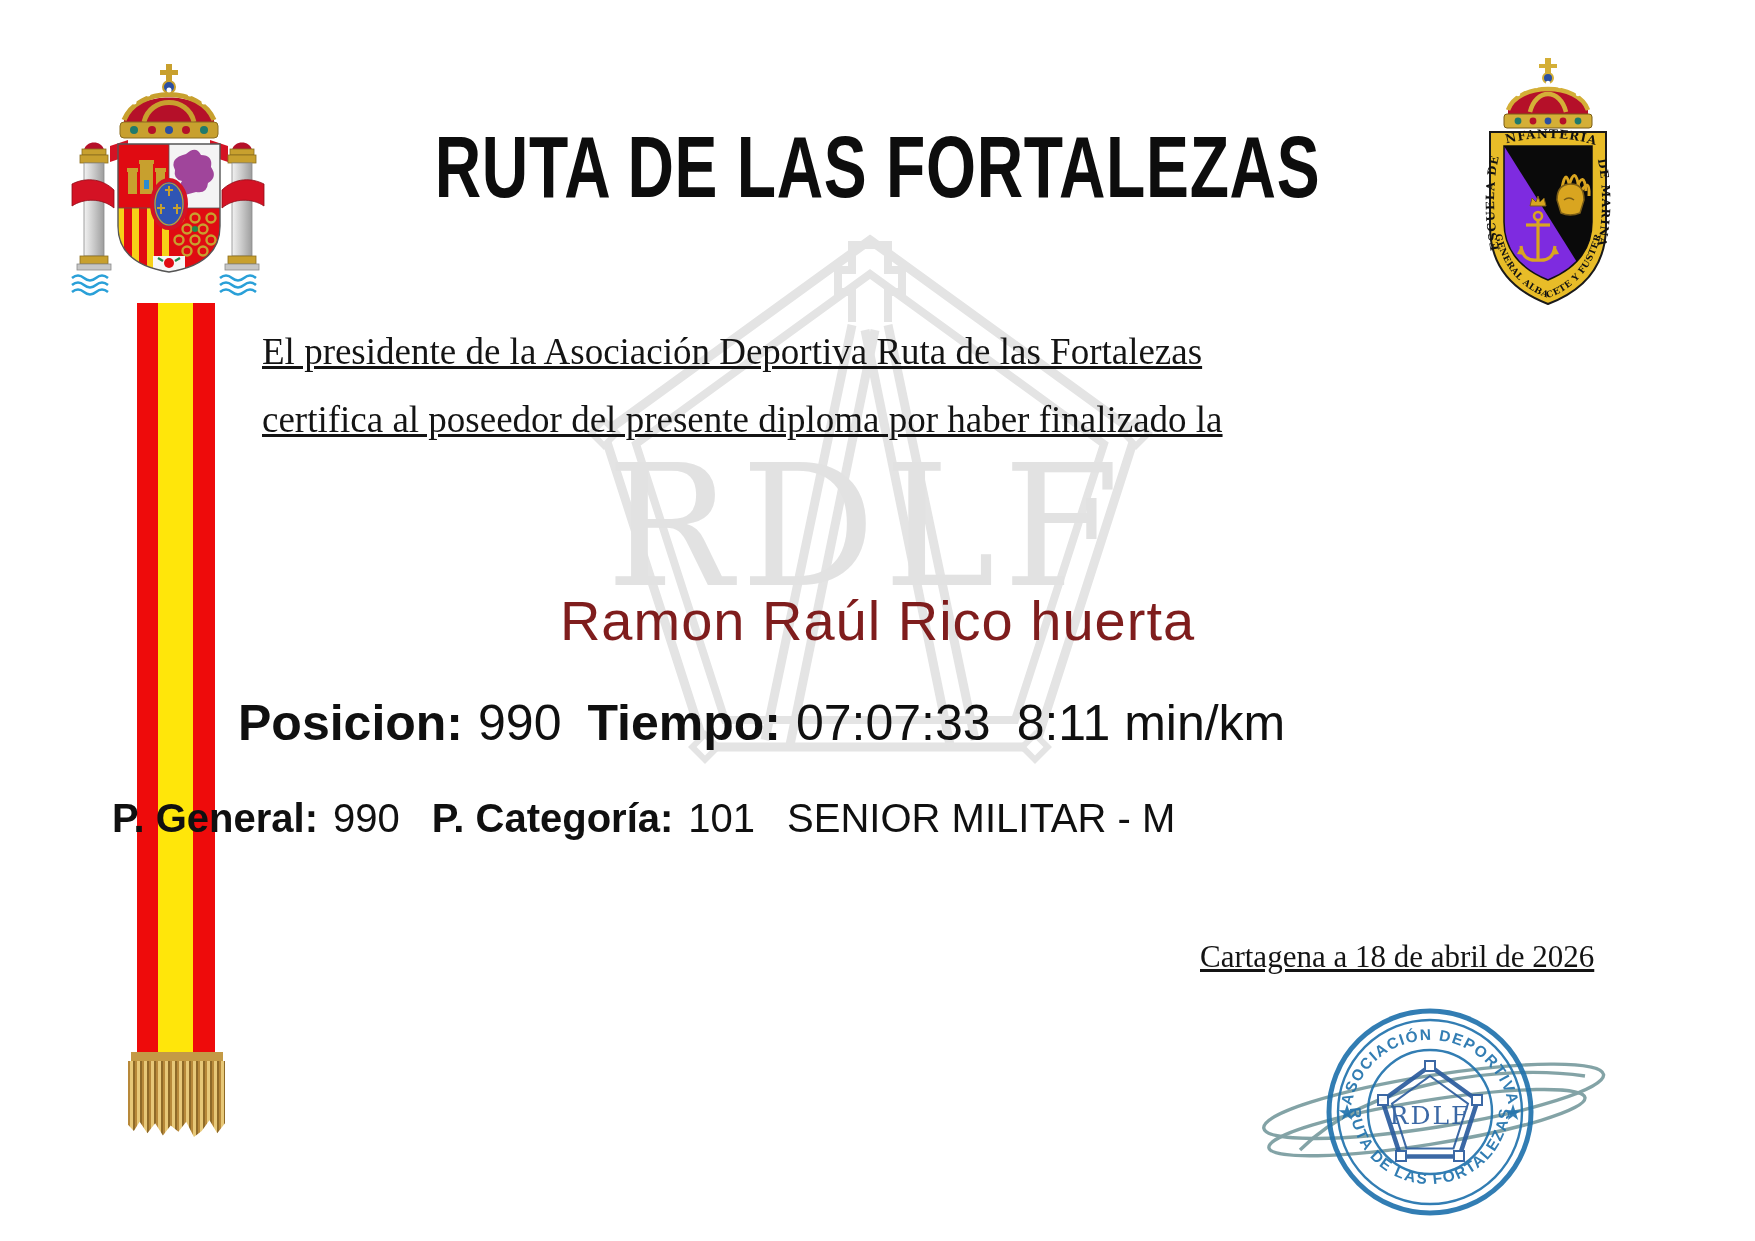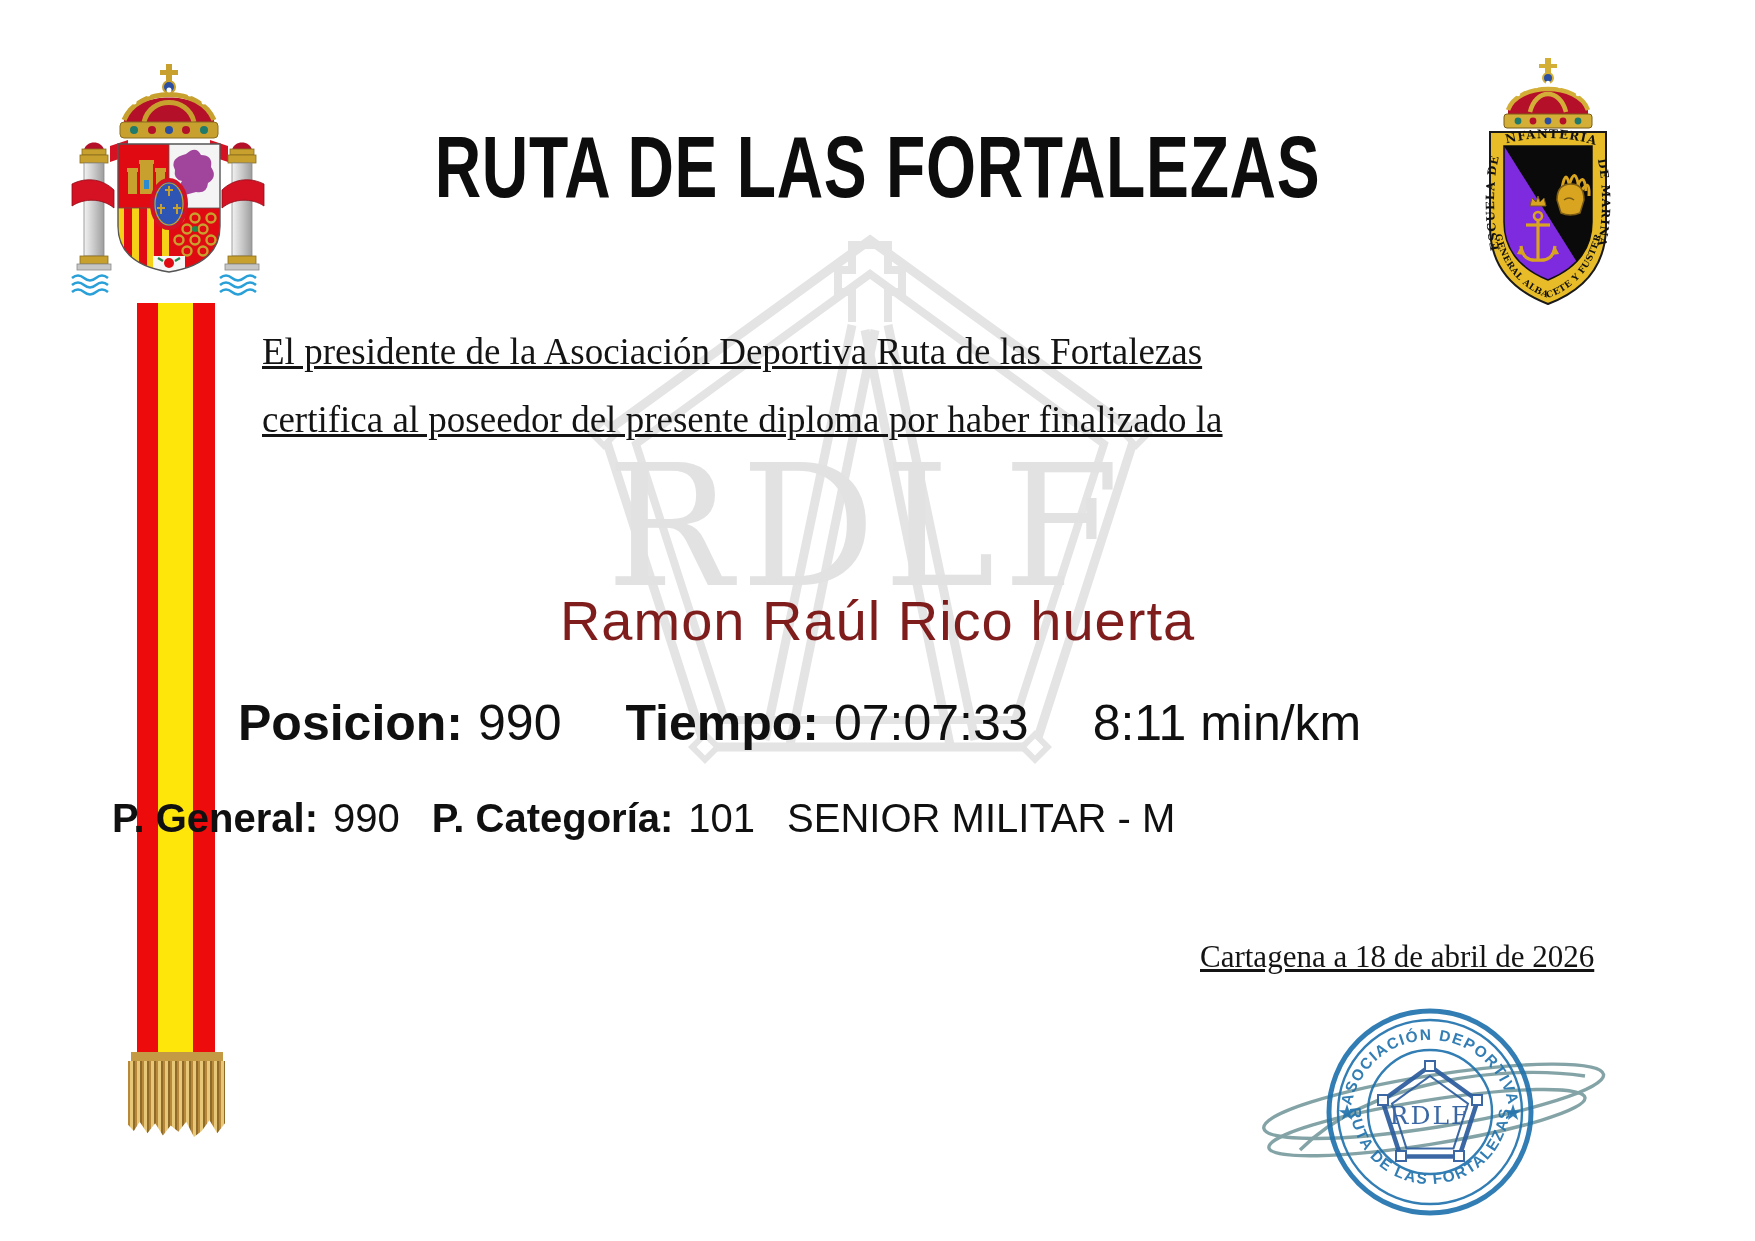--- a/index.html
+++ b/index.html
@@ -11,21 +11,21 @@
   .title{left:0;top:116px;width:100%;text-align:center;font-weight:900;font-size:88px;
          letter-spacing:1px;color:#0d0d0d;transform:scaleX(.73);white-space:nowrap;z-index:2;}
 
   
   .script{font-family:cursive;color:#141414;text-decoration:underline;}
   .body-text{left:262px;top:318px;font-size:37px;line-height:1.85;white-space:nowrap;z-index:2;}
 
   .name{left:0;top:588px;width:100%;text-align:center;font-size:56px;font-weight:400;
         color:#7f1d1d;letter-spacing:1px;z-index:2;}
 
-  .stats-row{left:238px;top:694px;display:flex;gap:64px;font-size:50px;color:#101010;
+  .stats-row{left:238px;top:694px;display:flex;gap:26px;font-size:50px;color:#101010;
              align-items:baseline;white-space:nowrap;z-index:2;}
   .stats-row.second{left:112px;top:796px;font-size:40px;gap:32px;}
   .pair{display:flex;gap:15px;align-items:baseline;}
   .lbl{font-weight:700;}
   .val{font-weight:400;text-align:center;}
 
   .footer-block{left:1200px;top:934px;width:450px;text-align:left;font-size:31px;
                 line-height:1.5;white-space:nowrap;z-index:2;}
 
   

